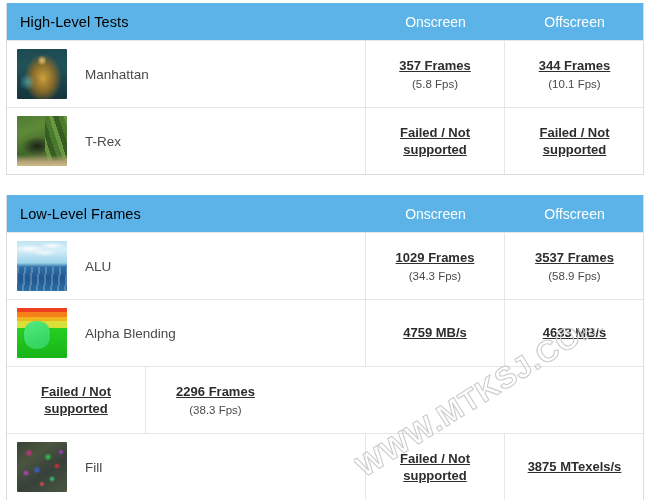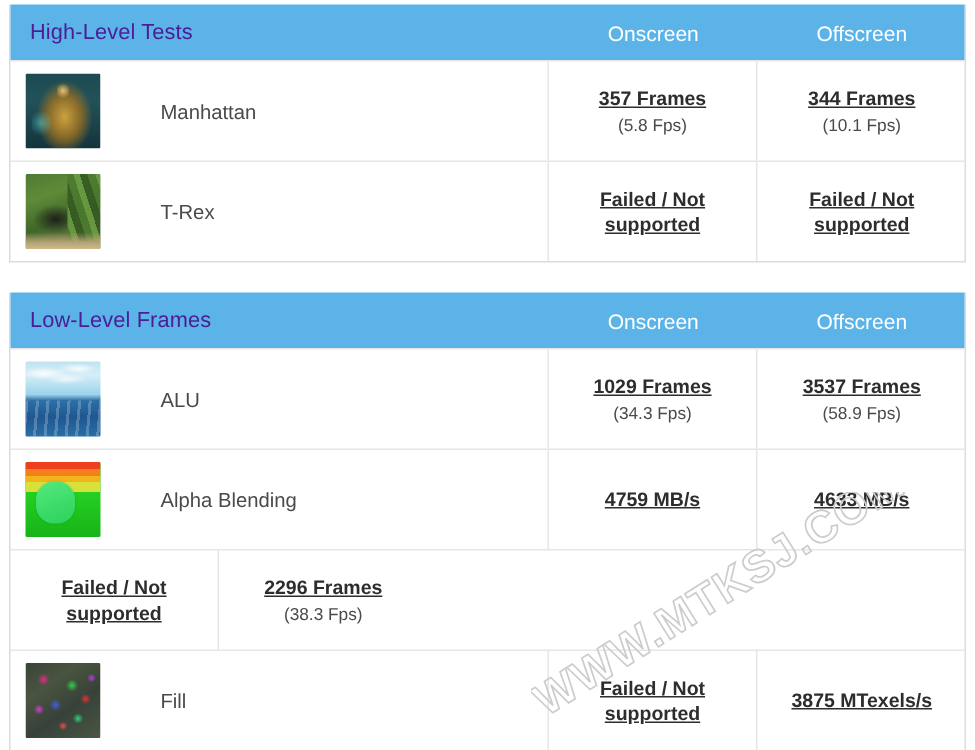--- a/index.html
+++ b/index.html
@@ -39,21 +39,21 @@
     background: #5bb3e8;
     height: 37px;
     align-items: center;
     color: #ffffff;
   }
   .th-title {
     flex: 0 0 359px;
     padding-left: 13px;
     box-sizing: border-box;
     font-size: 14.5px;
-    color: #4c1d95;
+    color: #000000;
     letter-spacing: .1px;
   }
   .th-col {
     flex: 0 0 139px;
     text-align: center;
     font-size: 14px;
     color: #ffffff;
   }
   .th-col.last { flex: 0 0 139px; }
 
@@ -76,21 +76,21 @@
   .thumb {
     width: 50px;
     height: 50px;
     flex: 0 0 50px;
     border-radius: 1px;
     position: relative;
     overflow: hidden;
     background: #cfcfcf;
   }
   .test-label {
-    margin-left: 40px;
+    margin-left: 18px;
     font-size: 13.5px;
     color: #4a4a4a;
   }
 
   .td-val {
     flex: 0 0 139px;
     box-sizing: border-box;
     display: flex;
     flex-direction: column;
     align-items: center;

